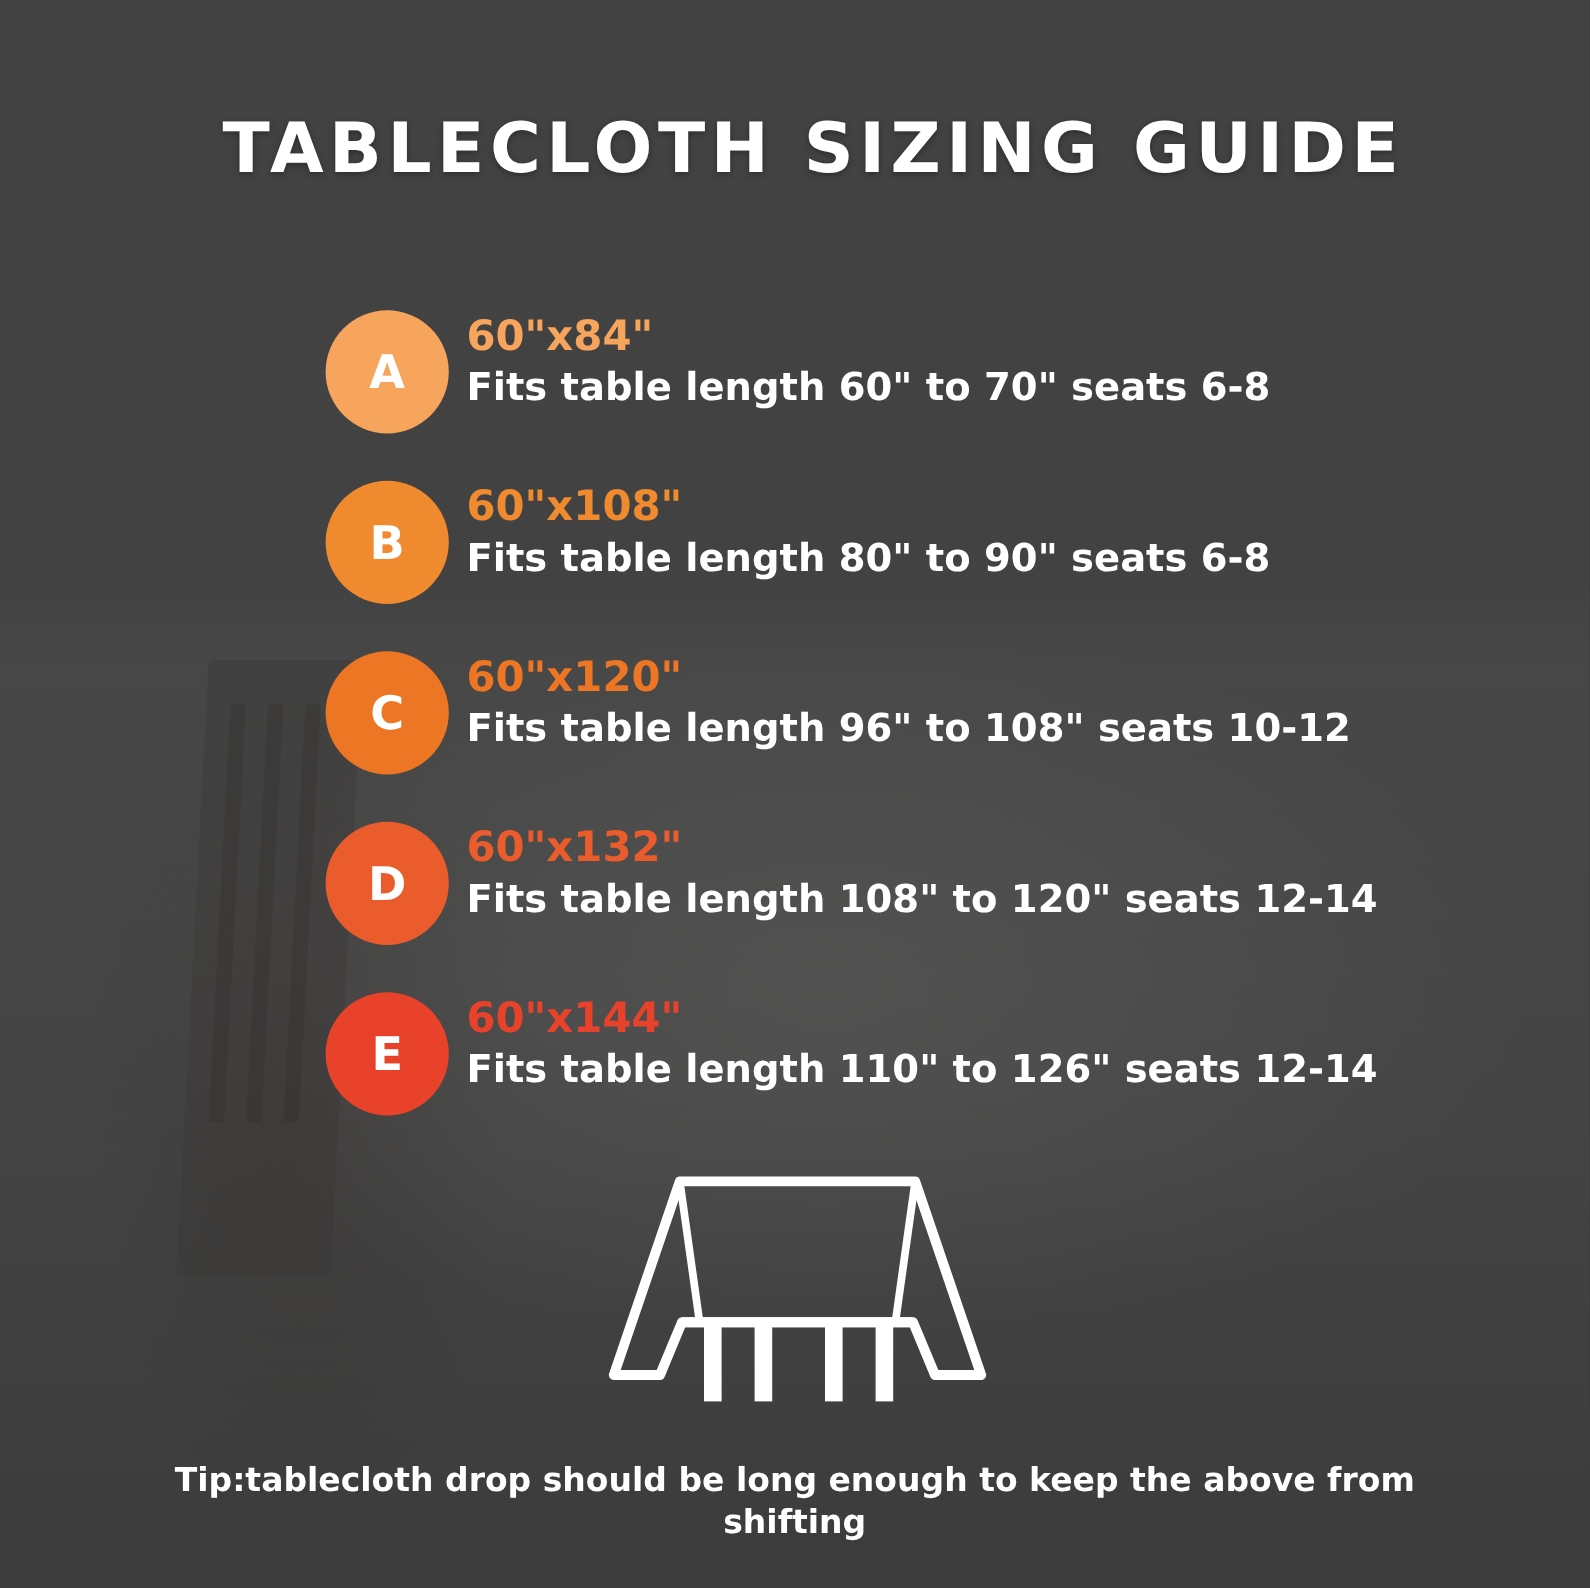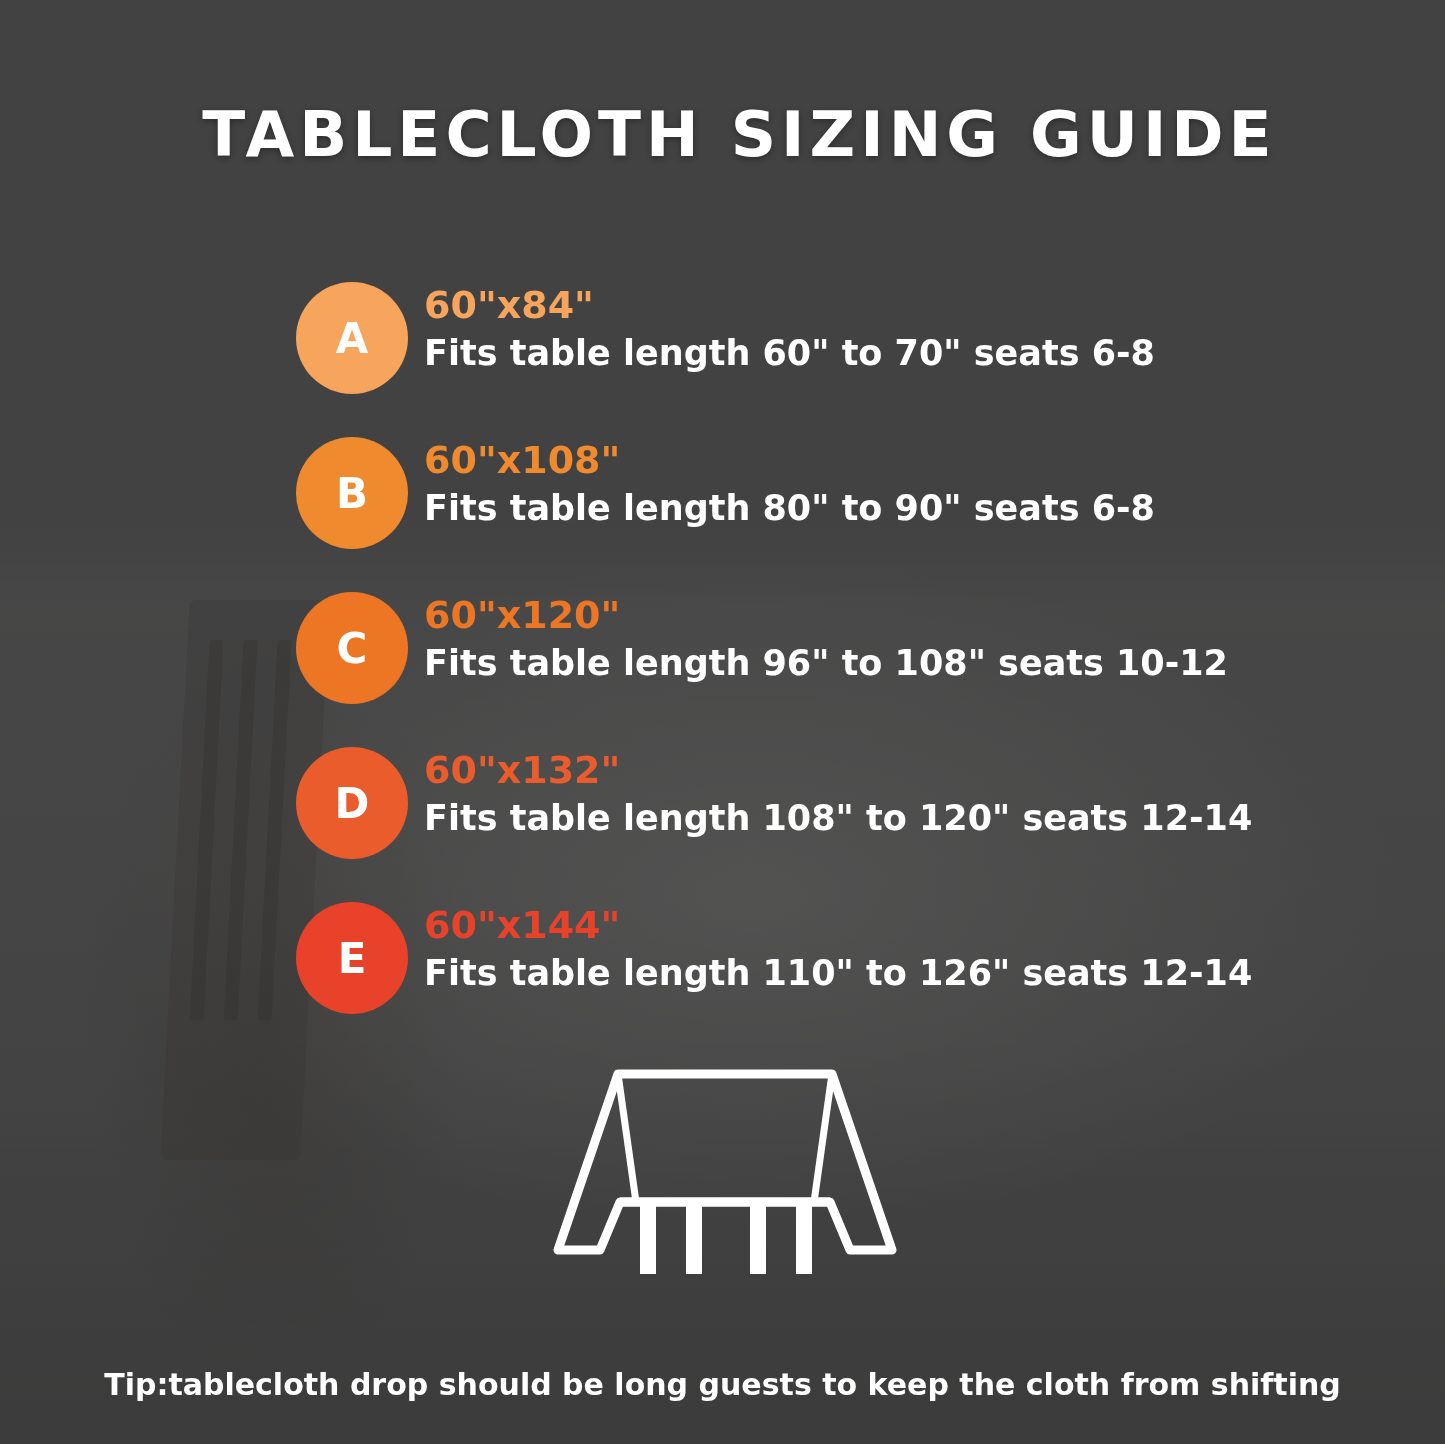--- a/index.html
+++ b/index.html
@@ -221,16 +221,16 @@
       <path d="M 332 22 L 314 150" fill="none" stroke="#ffffff" stroke-width="7"></path>
 
       <rect x="140" y="150" width="16" height="72" fill="#ffffff"></rect>
       <rect x="186" y="150" width="16" height="72" fill="#ffffff"></rect>
       <rect x="250" y="150" width="16" height="72" fill="#ffffff"></rect>
       <rect x="296" y="150" width="16" height="72" fill="#ffffff"></rect>
     </svg>
   </div>
 
   <div class="tip">
-    <div>Tip:tablecloth drop should be long guests to keep the cloth from shifting</div>
+    <div>Tip:tablecloth drop should be long enough to keep the above from shifting</div>
   </div>
 
 </div>
 
 </body></html>

